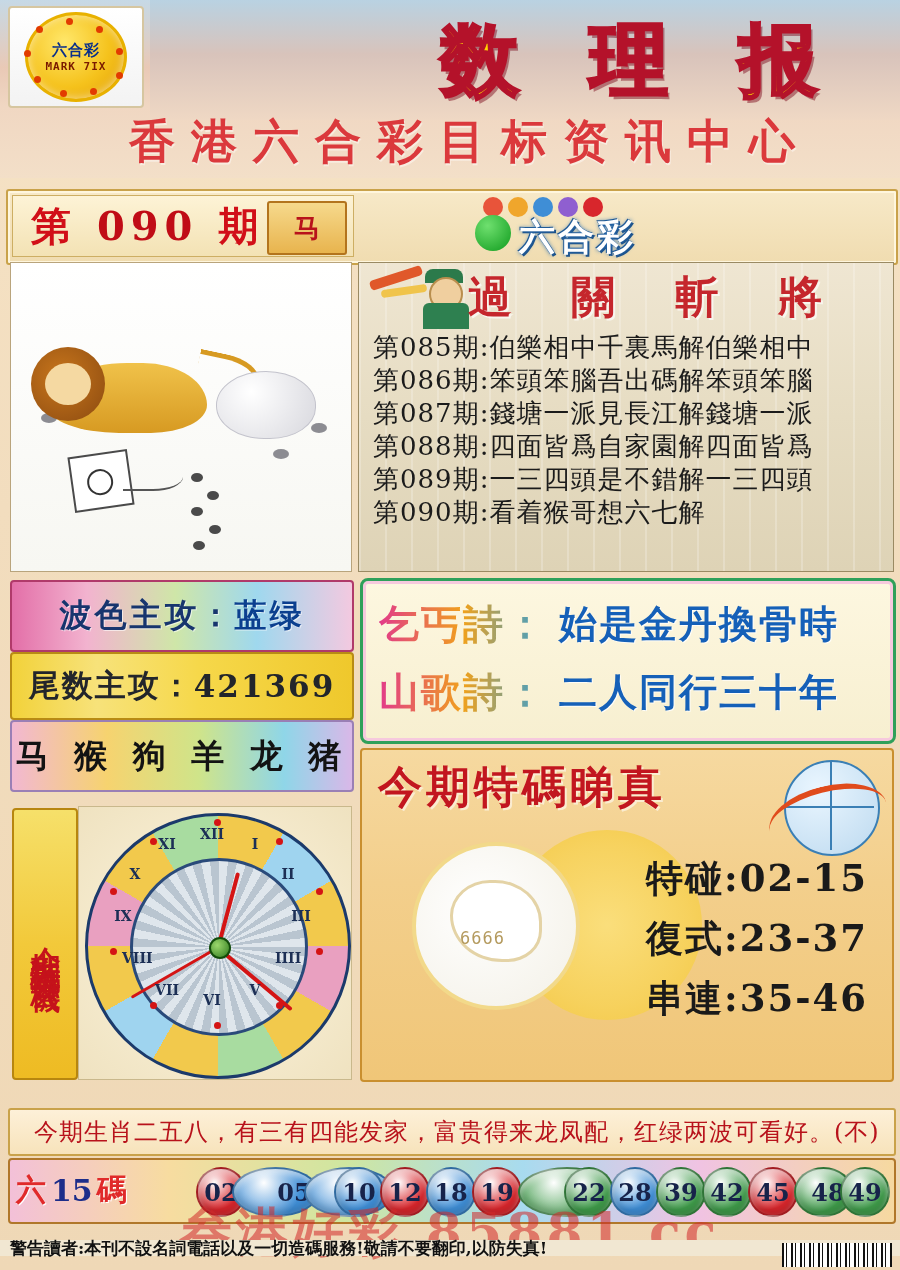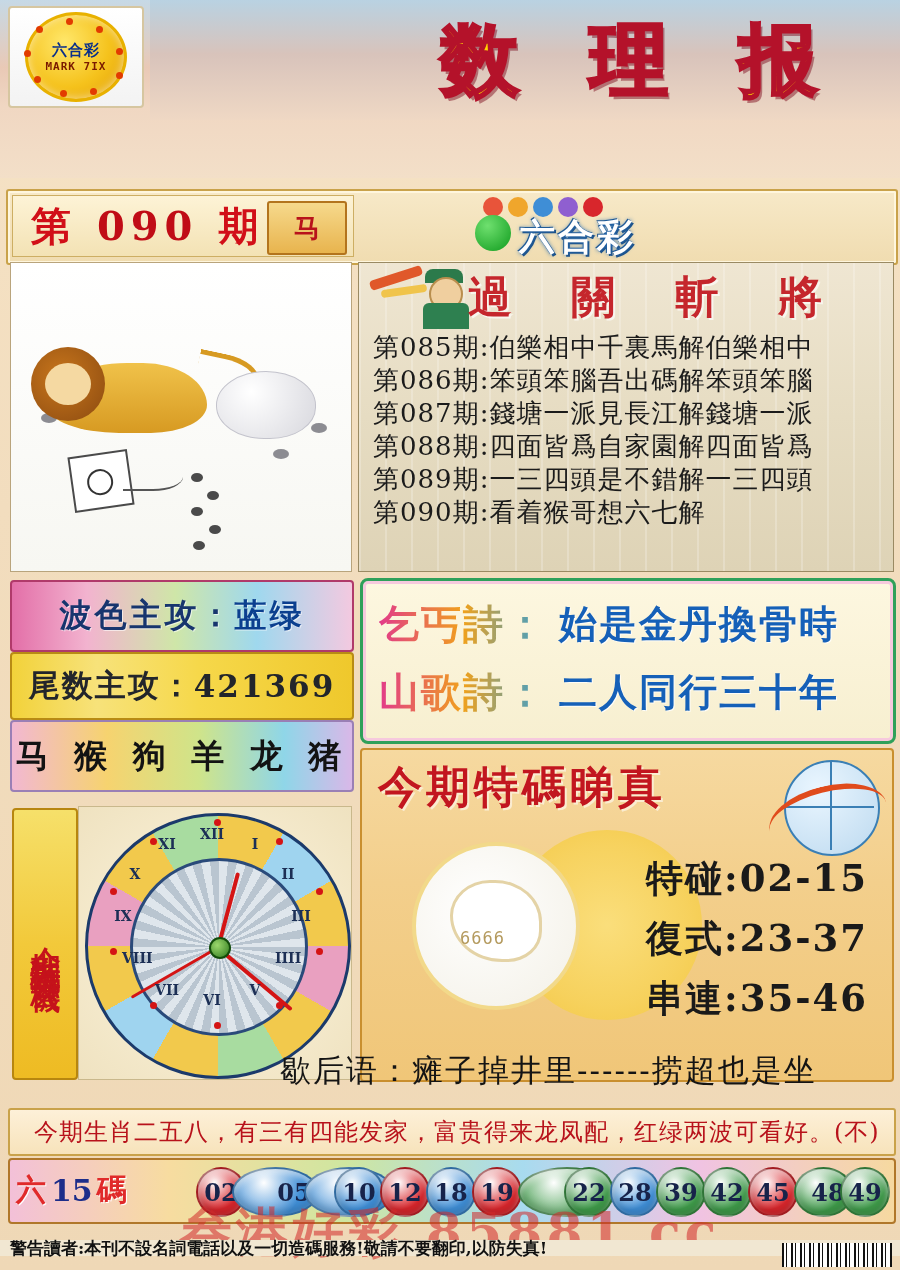--- a/index.html
+++ b/index.html
@@ -405,20 +405,21 @@
           <i style="left:4px;top:32px;"></i>
           <i style="left:16px;top:8px;"></i>
       </div>
       <div class="ball">
         <div class="t1">六合彩</div>
         <div class="t2">MARK 7IX</div>
       </div>
     </div>
 
     <div class="bigtitle">数 理 报</div>
+    <div class="subtitle">香港六合彩目标资讯中心</div>
   </div>
 
   <div class="issuebar">
     <div class="issue-left">
       <div class="issue-text">
         <span>第</span>
         <span class="issue-num">090</span>
         <span>期</span>
       </div>
       <div class="stamp">马</div>
@@ -543,21 +544,20 @@
     <div class="papercut">
       <div class="body"></div>
       <div class="goat"></div>
       <div class="num">6666</div>
     </div>
     <div class="sp-line l1">特碰:02-15</div>
     <div class="sp-line l2">復式:23-37</div>
     <div class="sp-line l3">串連:35-46</div>
   </div>
 
-  <div class="riddle">歇后语：瘫子掉井里------捞超也是坐</div>
 
   <div class="notice">
     <span>今期生肖二五八，有三有四能发家，富贵得来龙凤配，红绿两波可看好。(不)</span>
   </div>
 
   <div class="numstrip">
     <div class="tag">
       <span class="cn">六</span>
       <span class="num">15</span>
       <span class="cn">碼</span>

